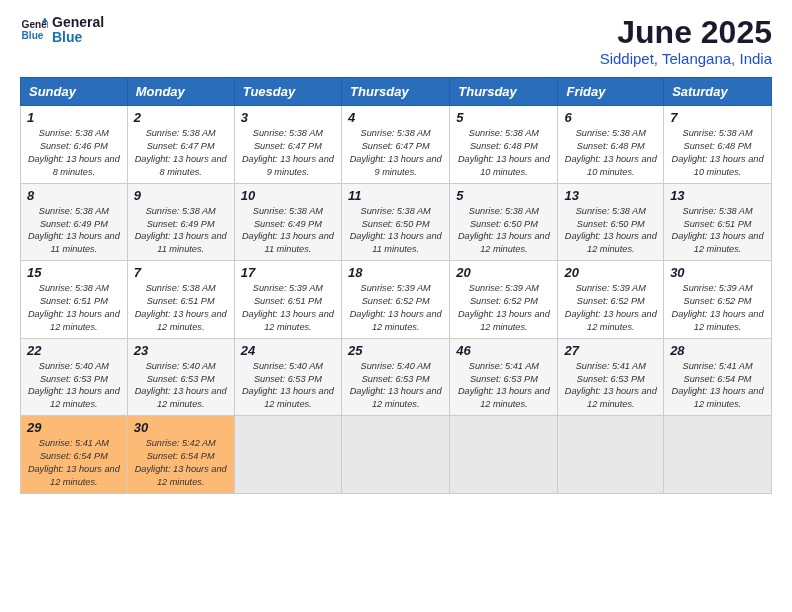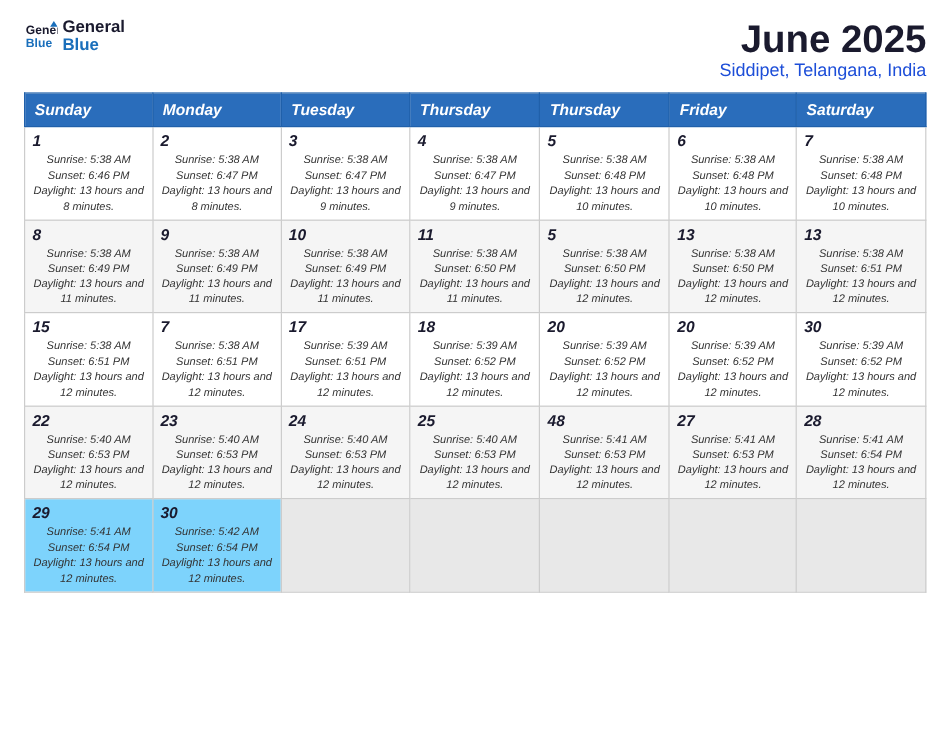--- a/index.html
+++ b/index.html
@@ -83,21 +83,21 @@
     .cell-content {
       font-size: 9.2px;
       line-height: 1.4;
       color: #333;
       text-align: center;
     }
     .empty-cell {
       background: #e8e8e8 !important;
     }
     .calendar tr:last-child td {
-      background: #7dd3fc;
+      background: #fdba74;
     }
   </style>
 </head>
 <body>
 
 <div class="page">
   <div class="header">
     <div class="logo">
       <svg class="logo-icon" viewBox="0 0 36 36">
         <text x="2" y="16" font-size="13" font-weight="bold" fill="#1a1a2e">General</text>
@@ -229,21 +229,21 @@
           </td>
           <td>
             <span class="day-num">24</span>
             <div class="cell-content">Sunrise: 5:40 AM<br>Sunset: 6:53 PM<br>Daylight: 13 hours and 12 minutes.</div>
           </td>
           <td>
             <span class="day-num">25</span>
             <div class="cell-content">Sunrise: 5:40 AM<br>Sunset: 6:53 PM<br>Daylight: 13 hours and 12 minutes.</div>
           </td>
           <td>
-            <span class="day-num">48</span>
+            <span class="day-num">46</span>
             <div class="cell-content">Sunrise: 5:41 AM<br>Sunset: 6:53 PM<br>Daylight: 13 hours and 12 minutes.</div>
           </td>
           <td>
             <span class="day-num">27</span>
             <div class="cell-content">Sunrise: 5:41 AM<br>Sunset: 6:53 PM<br>Daylight: 13 hours and 12 minutes.</div>
           </td>
           <td>
             <span class="day-num">28</span>
             <div class="cell-content">Sunrise: 5:41 AM<br>Sunset: 6:54 PM<br>Daylight: 13 hours and 12 minutes.</div>
           </td>

